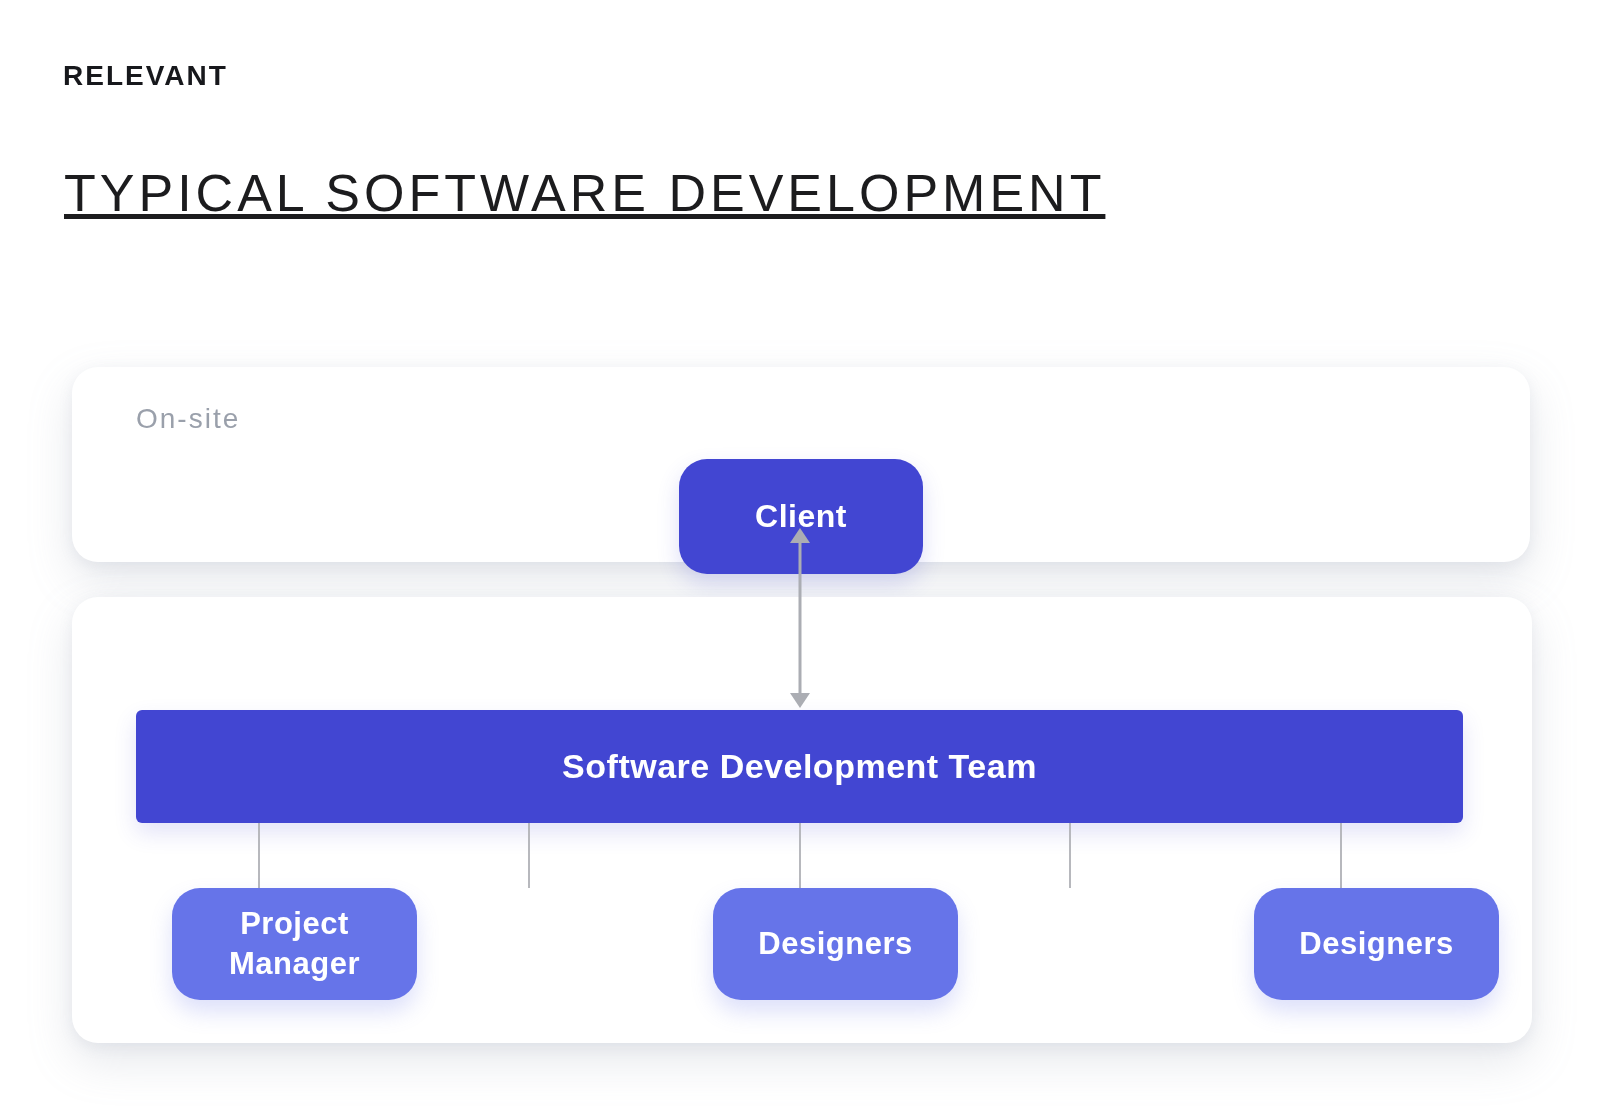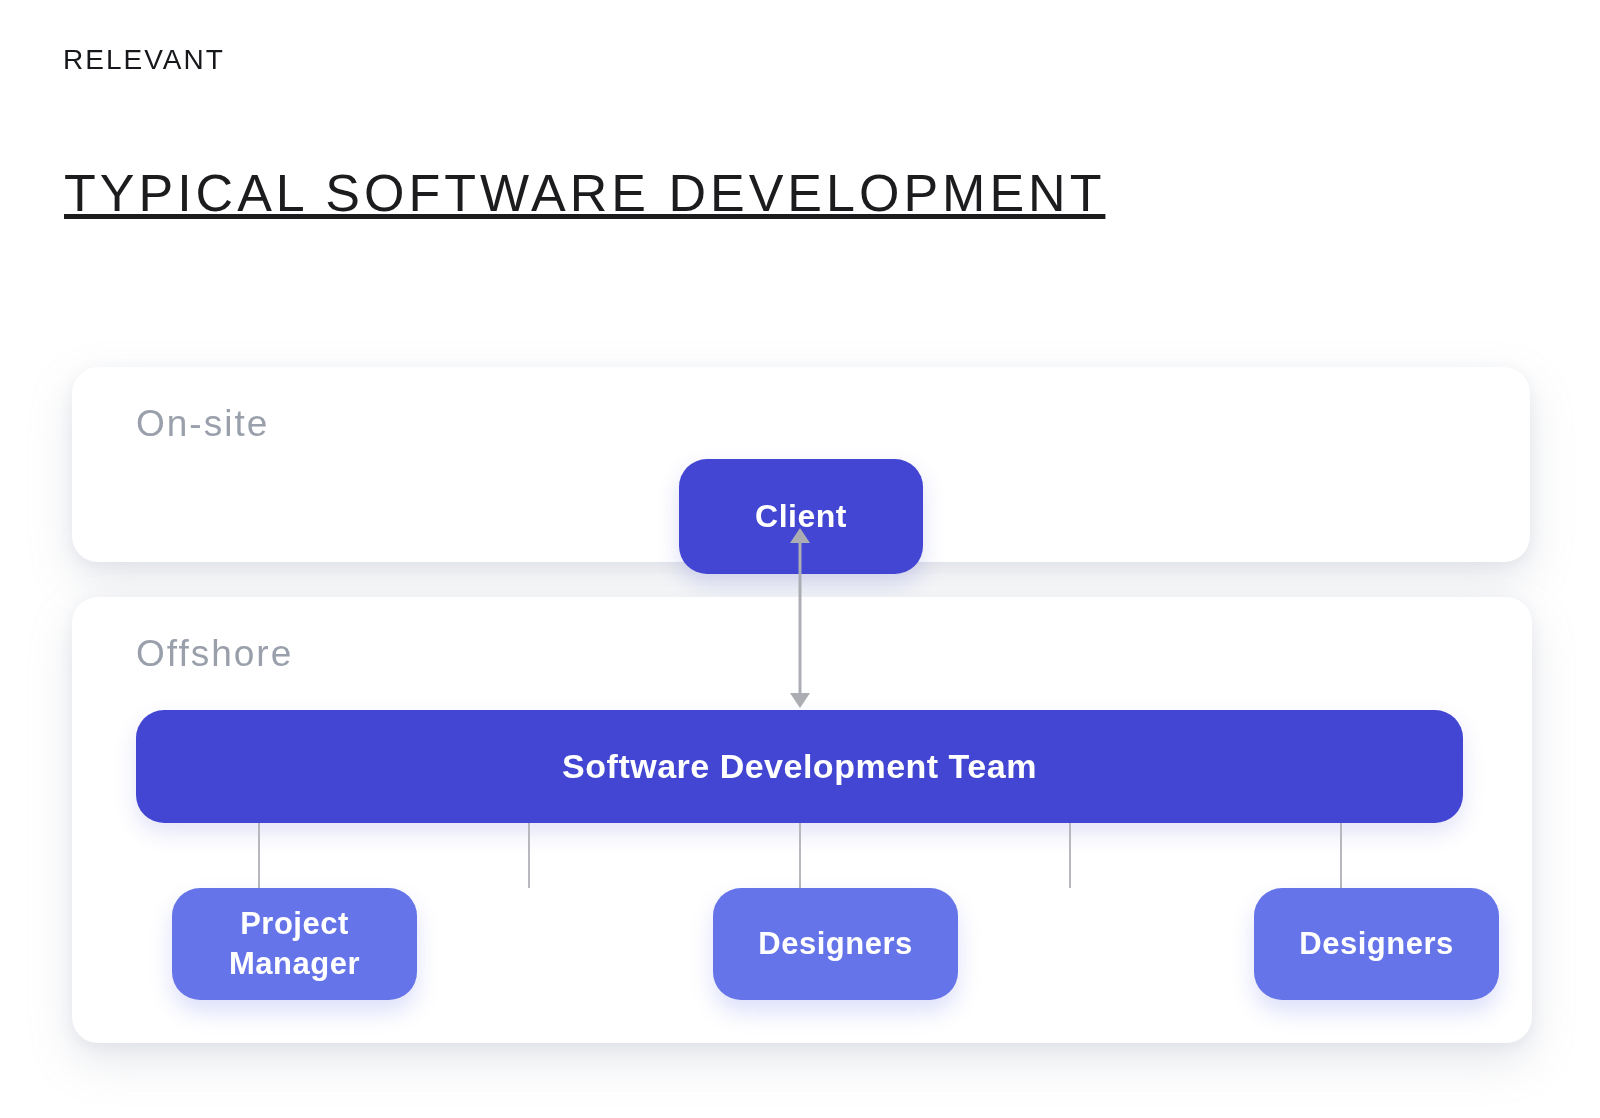--- a/index.html
+++ b/index.html
@@ -13,23 +13,23 @@
     width: 1600px;
     height: 1118px;
     background: #ffffff;
     overflow: hidden;
   }
 
   
   .logo {
     position: absolute;
     left: 63px;
-    top: 44px;
+    top: 60px;
     font-size: 28px;
-    font-weight: 400;
+    font-weight: 700;
     letter-spacing: 2px;
     color: #17181c;
   }
   .title {
     position: absolute;
     left: 64px;
     top: 160px;
     font-size: 52px;
     font-weight: 300;
     letter-spacing: 4px;
@@ -55,21 +55,21 @@
   .panel-offshore {
     left: 72px;
     top: 597px;
     width: 1460px;
     height: 446px;
   }
   .panel-label {
     position: absolute;
     left: 64px;
     top: 36px;
-    font-size: 37px;
+    font-size: 28px;
     font-weight: 300;
     letter-spacing: 2px;
     color: #9aa0ab;
   }
 
   
   .node {
     display: flex;
     align-items: center;
     justify-content: center;
@@ -89,21 +89,21 @@
     font-size: 32px;
     box-shadow: 0 10px 22px rgba(66, 70, 210, 0.18);
     margin-top: 48px;
   }
   .team-bar {
     position: absolute;
     left: 64px;
     top: 113px;
     width: 1327px;
     height: 113px;
-    border-radius: 28px;
+    border-radius: 6px;
     background: #4246d2;
     font-size: 34px;
     box-shadow: 0 10px 22px rgba(66, 70, 210, 0.15);
   }
 
   
   .connector {
     position: absolute;
     top: 226px;
     width: 2px;
@@ -159,21 +159,20 @@
   <div class="title">
     <div>TYPICAL SOFTWARE DEVELOPMENT</div>
   </div>
 
   <div class="panel panel-onsite">
     <div class="panel-label">On-site</div>
     <div class="node node-client">Client</div>
   </div>
 
   <div class="panel panel-offshore">
-    <div class="panel-label">Offshore</div>
 
     <div class="node team-bar">Software Development Team</div>
 
     <div class="connector" style="left:185.5px"></div>
     <div class="connector" style="left:456px"></div>
     <div class="connector" style="left:726.5px"></div>
     <div class="connector" style="left:997px"></div>
     <div class="connector" style="left:1267.5px"></div>
 
     <div class="roles-row">

